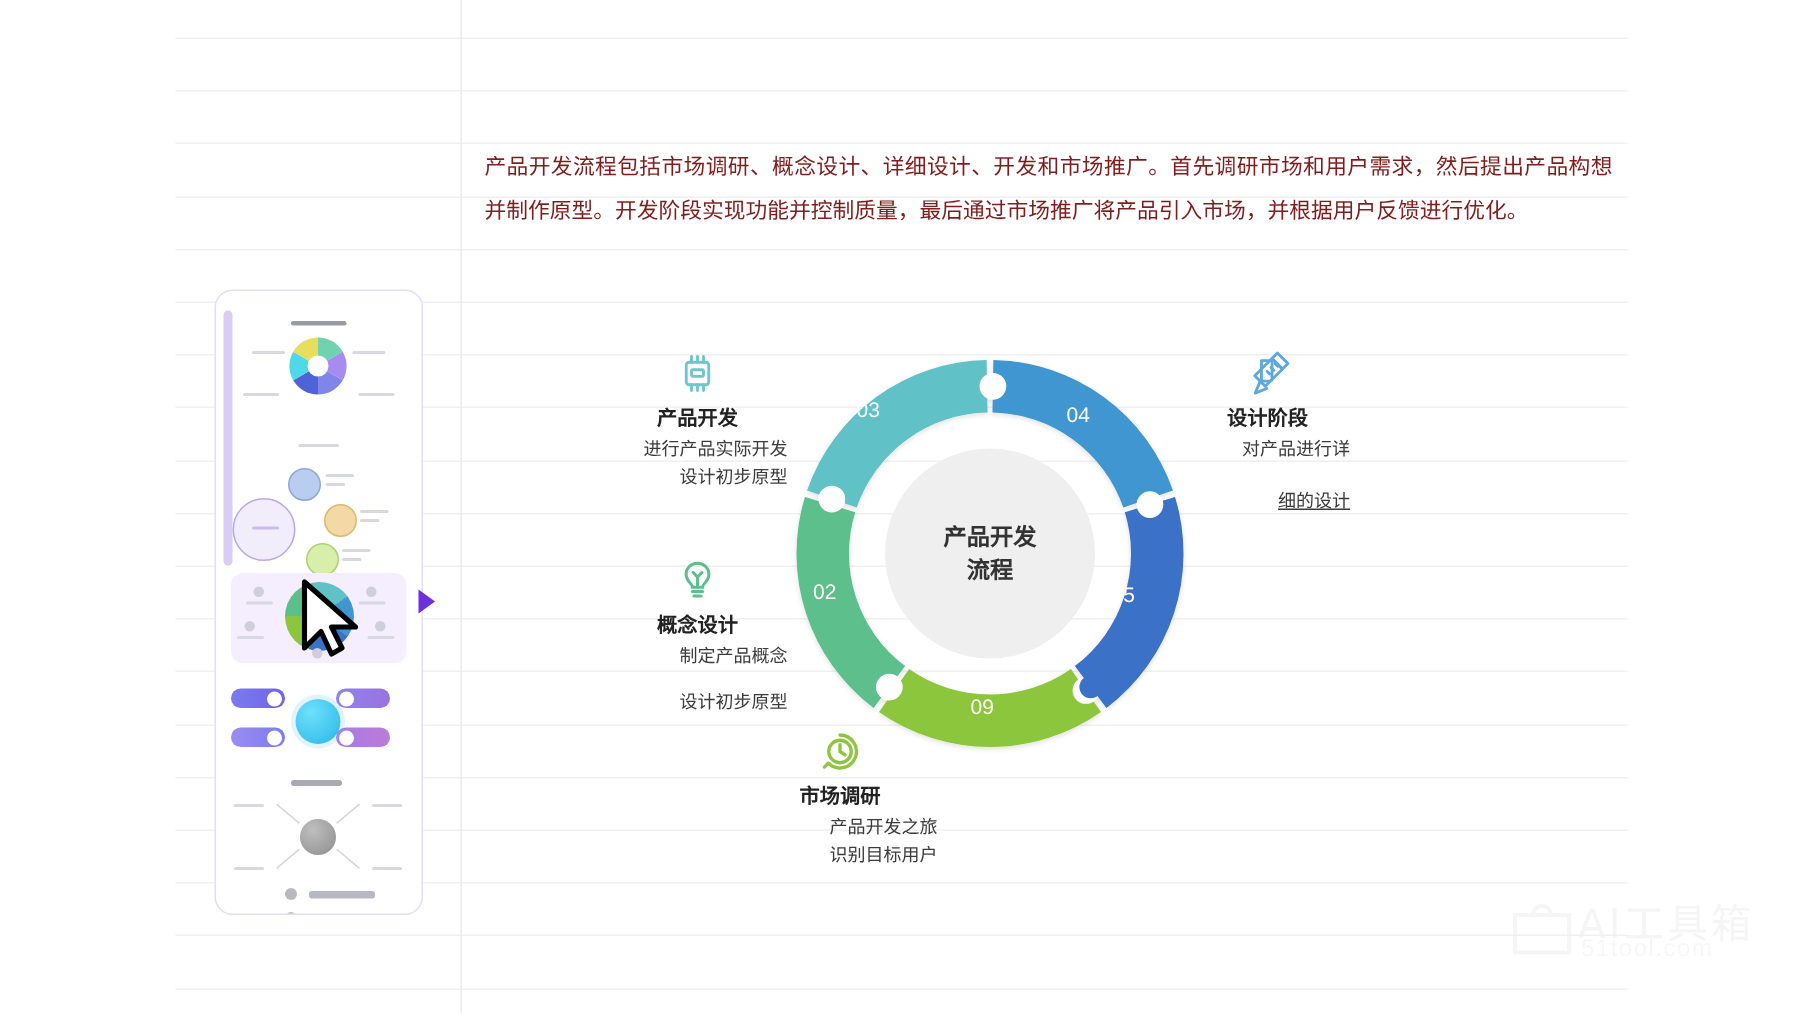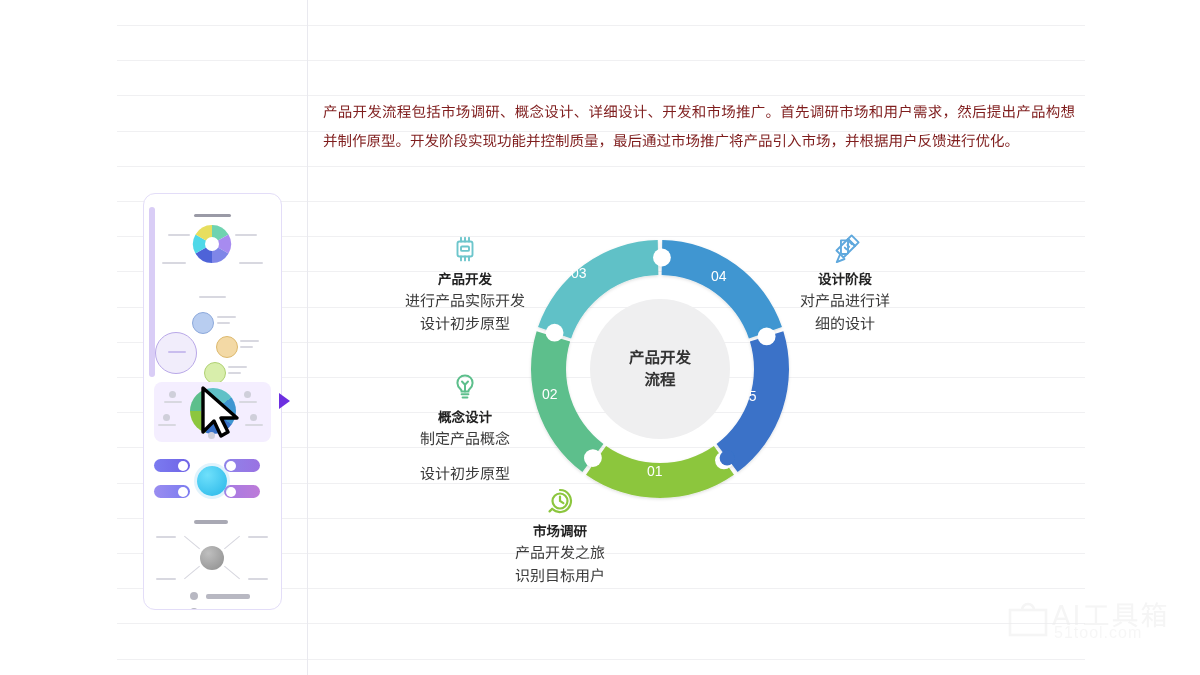--- a/index.html
+++ b/index.html
@@ -92,22 +92,22 @@
   .seg-num{
     position:absolute;color:#ffffff;font-size:14px;font-weight:500;
     font-family:"Liberation Sans",sans-serif;
   }
 
   
   .callout{position:absolute;text-align:center;}
   .callout .ico{height:34px;display:flex;align-items:center;justify-content:center;margin-bottom:4px;}
   .callout .ctitle{font-size:13.5px;font-weight:bold;color:#222;line-height:1.35;
     font-family:"DejaVu Sans","Liberation Sans",sans-serif;}
-  .callout .cdesc{font-size:15px;color:#3b3b3b;line-height:1.55;margin-top:2px;
-    font-family:"DejaVu Sans","Liberation Sans",sans-serif;}
+  .callout .cdesc{font-size:12px;color:#3b3b3b;line-height:1.55;margin-top:2px;
+    font-family:"DejaVu Sans","Liberation Sans",sans-serif;text-align:right;}
 
   
   .wm{position:absolute;left:1006px;top:596px;width:170px;height:52px;opacity:.55;}
   .wm-txt{position:absolute;left:46px;top:-2px;font-size:27px;color:#ededed;letter-spacing:2px;
     font-family:"DejaVu Sans","Liberation Sans",sans-serif;}
   .wm-sub{position:absolute;left:48px;top:28px;font-size:16px;color:#f0f0f0;letter-spacing:1px;}
 </style>
 </head>
 <body>
 
@@ -268,21 +268,21 @@
     </svg>
 
     <div class="center-disc">
       <span>产品开发</span>
       <span>流程</span>
     </div>
 
     <div class="seg-num" style="left:52px;top:37px;">03</div>
     <div class="seg-num" style="left:192px;top:40px;">04</div>
     <div class="seg-num" style="left:222px;top:160px;">05</div>
-    <div class="seg-num" style="left:128px;top:235px;">01</div>
+    <div class="seg-num" style="left:128px;top:235px;">09</div>
     <div class="seg-num" style="left:23px;top:158px;">02</div>
   </div>
 
   <div class="callout" style="left:405px;top:232px;width:120px;">
     <div class="ico">
       <svg width="30" height="30" viewBox="0 0 30 30" fill="none" stroke="#6dc6cc" stroke-width="1.9" stroke-linecap="round">
         <rect x="7.5" y="7.5" width="15" height="15" rx="2"></rect>
         <rect x="11" y="12.5" width="8" height="4.4" rx="1"></rect>
         <line x1="11" y1="3.6" x2="11" y2="7.5"></line>
         <line x1="15" y1="3.6" x2="15" y2="7.5"></line>
@@ -331,21 +331,21 @@
       <svg width="32" height="32" viewBox="0 0 32 32" fill="none" stroke="#5fa8dd" stroke-width="1.9" stroke-linejoin="round" stroke-linecap="round">
         <path d="M9.5 5.2l5 5-8.5 8.5a1.6 1.6 0 0 1-2.3 0l-2.7-2.7a1.6 1.6 0 0 1 0-2.3z" transform="translate(8,2) rotate(-45 7 12)"></path>
         <path d="M19 6l7 7-11.5 11.5-7-7z"></path>
         <path d="M22.6 2.4l7 7-3.6 3.6-7-7z"></path>
         <path d="M11 21.5l-3.2 7.6 7.7-3.1"></path>
         <path d="M21 9.4l1.8 1.8M18.4 12l1.8 1.8M15.8 14.6l1.8 1.8"></path>
       </svg>
     </div>
     <div class="ctitle">设计阶段</div>
     <div class="cdesc">对产品进行详</div>
-    <div class="cdesc" style="margin-top:0;">细的设计</div>
+    <div class="cdesc" style="margin-top:16px;text-decoration:underline;">细的设计</div>
   </div>
 
 
   <div class="wm">
     <svg width="44" height="44" viewBox="0 0 44 44" fill="none" stroke="#ededed" stroke-width="2.6">
       <rect x="4" y="14" width="36" height="25"></rect>
       <path d="M16 14a6 6 0 0 1 12 0"></path>
     </svg>
     <div class="wm-txt">AI工具箱</div>
     <div class="wm-sub">51tool.com</div>

